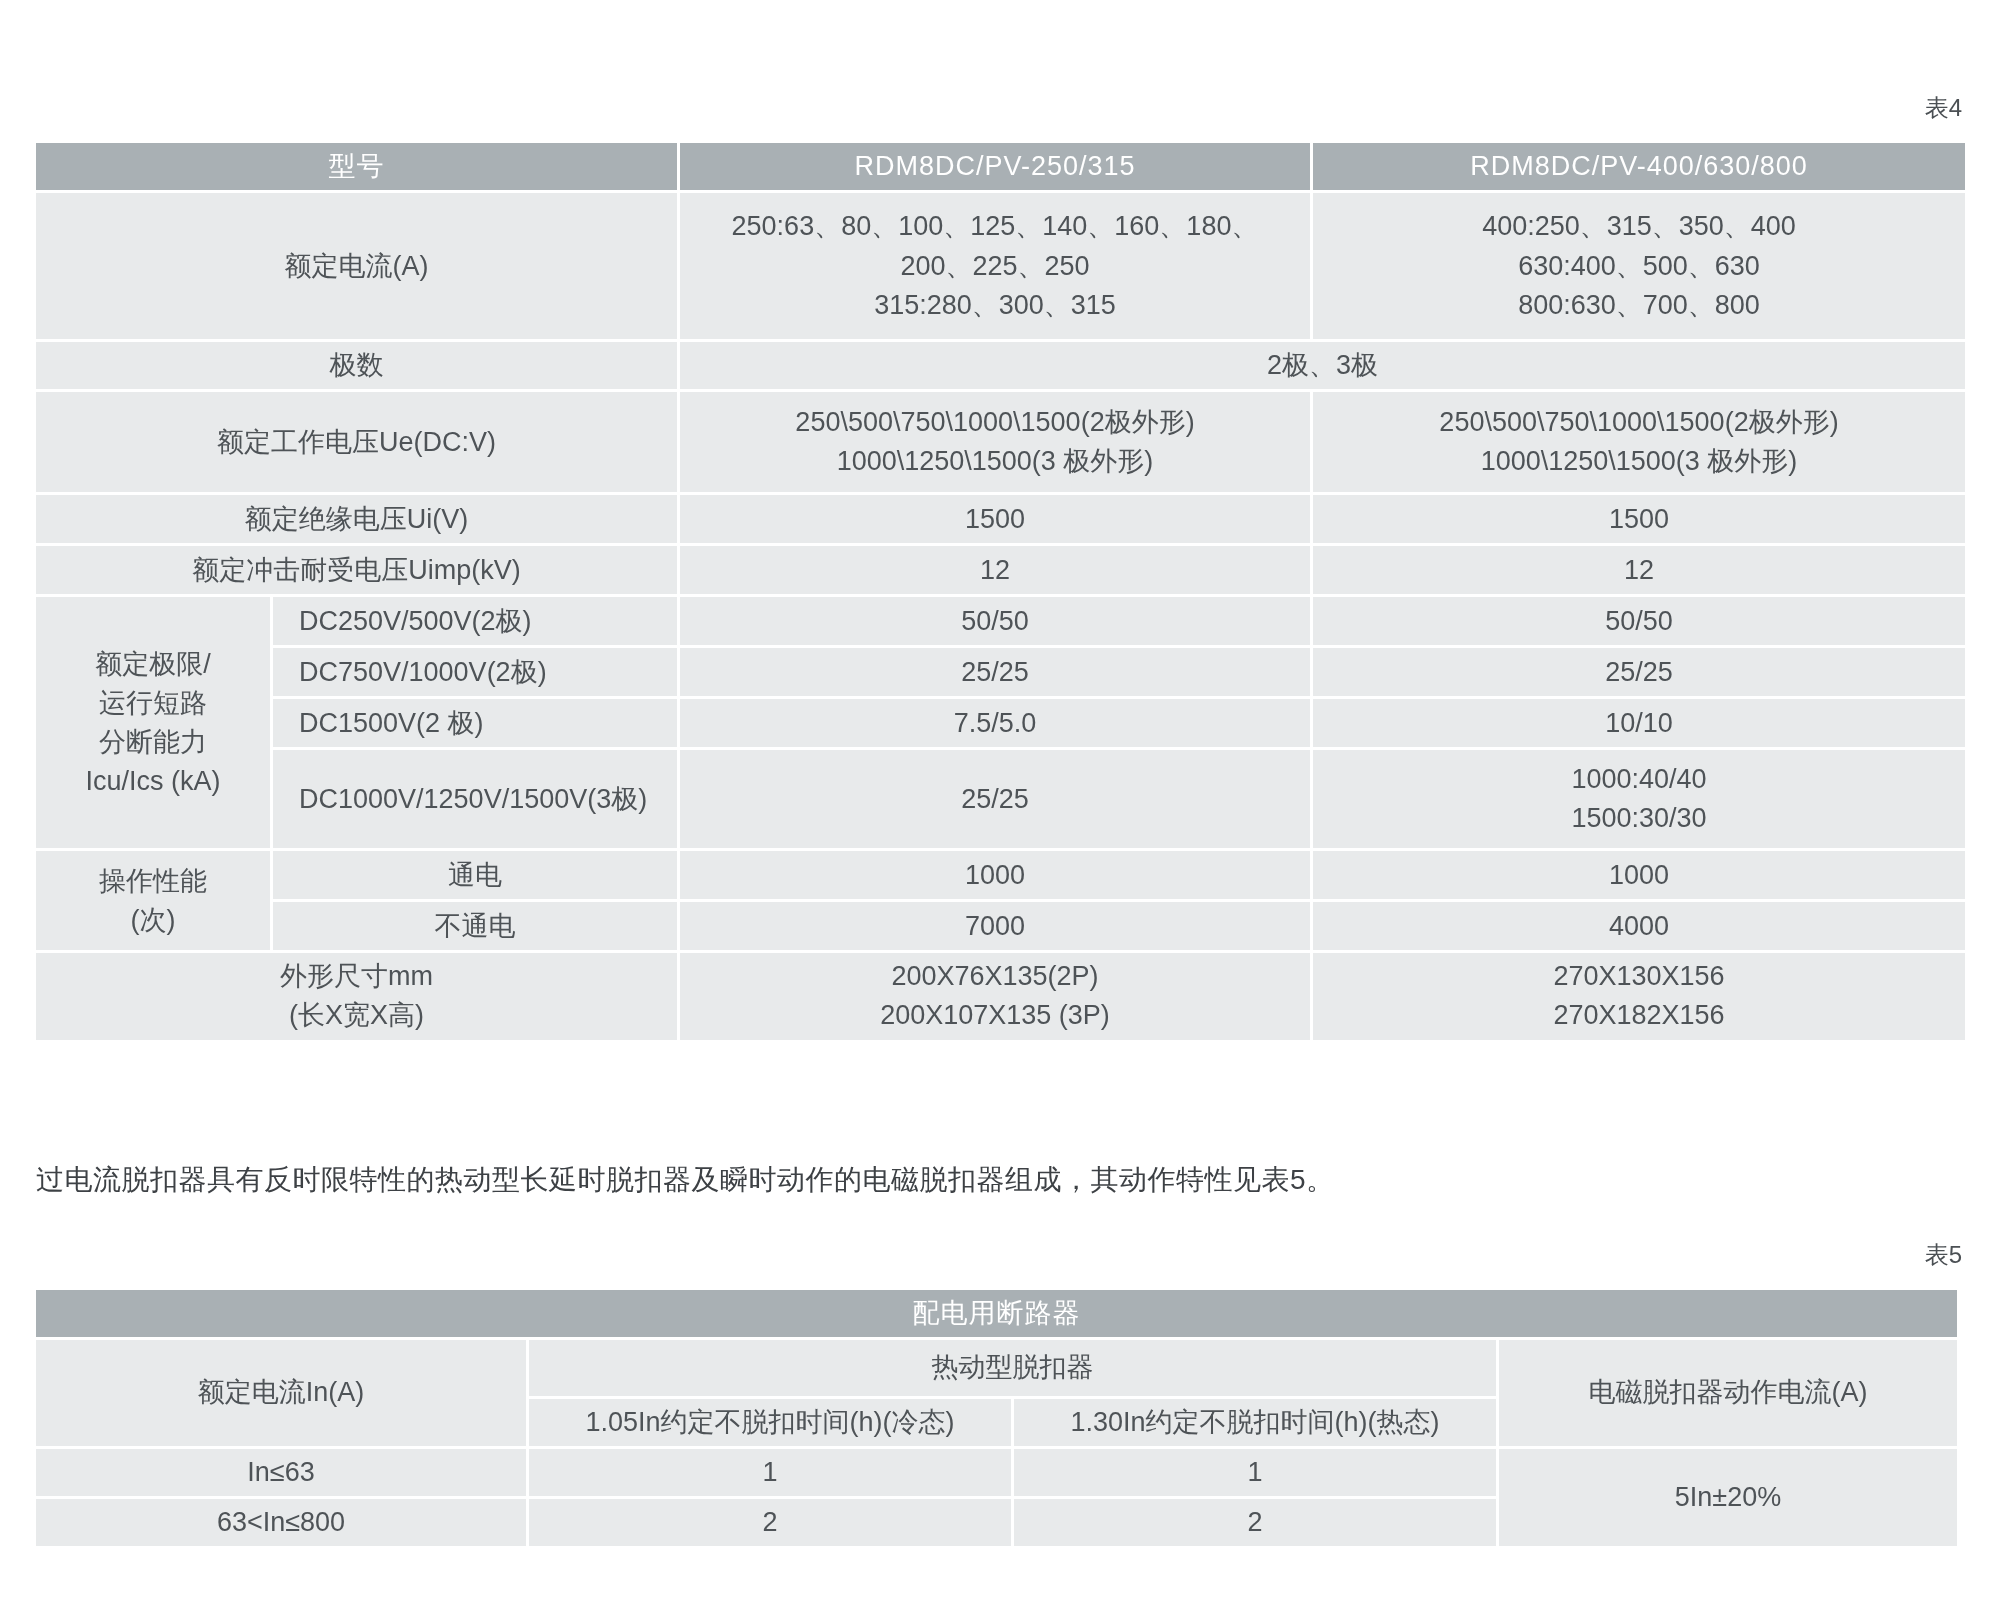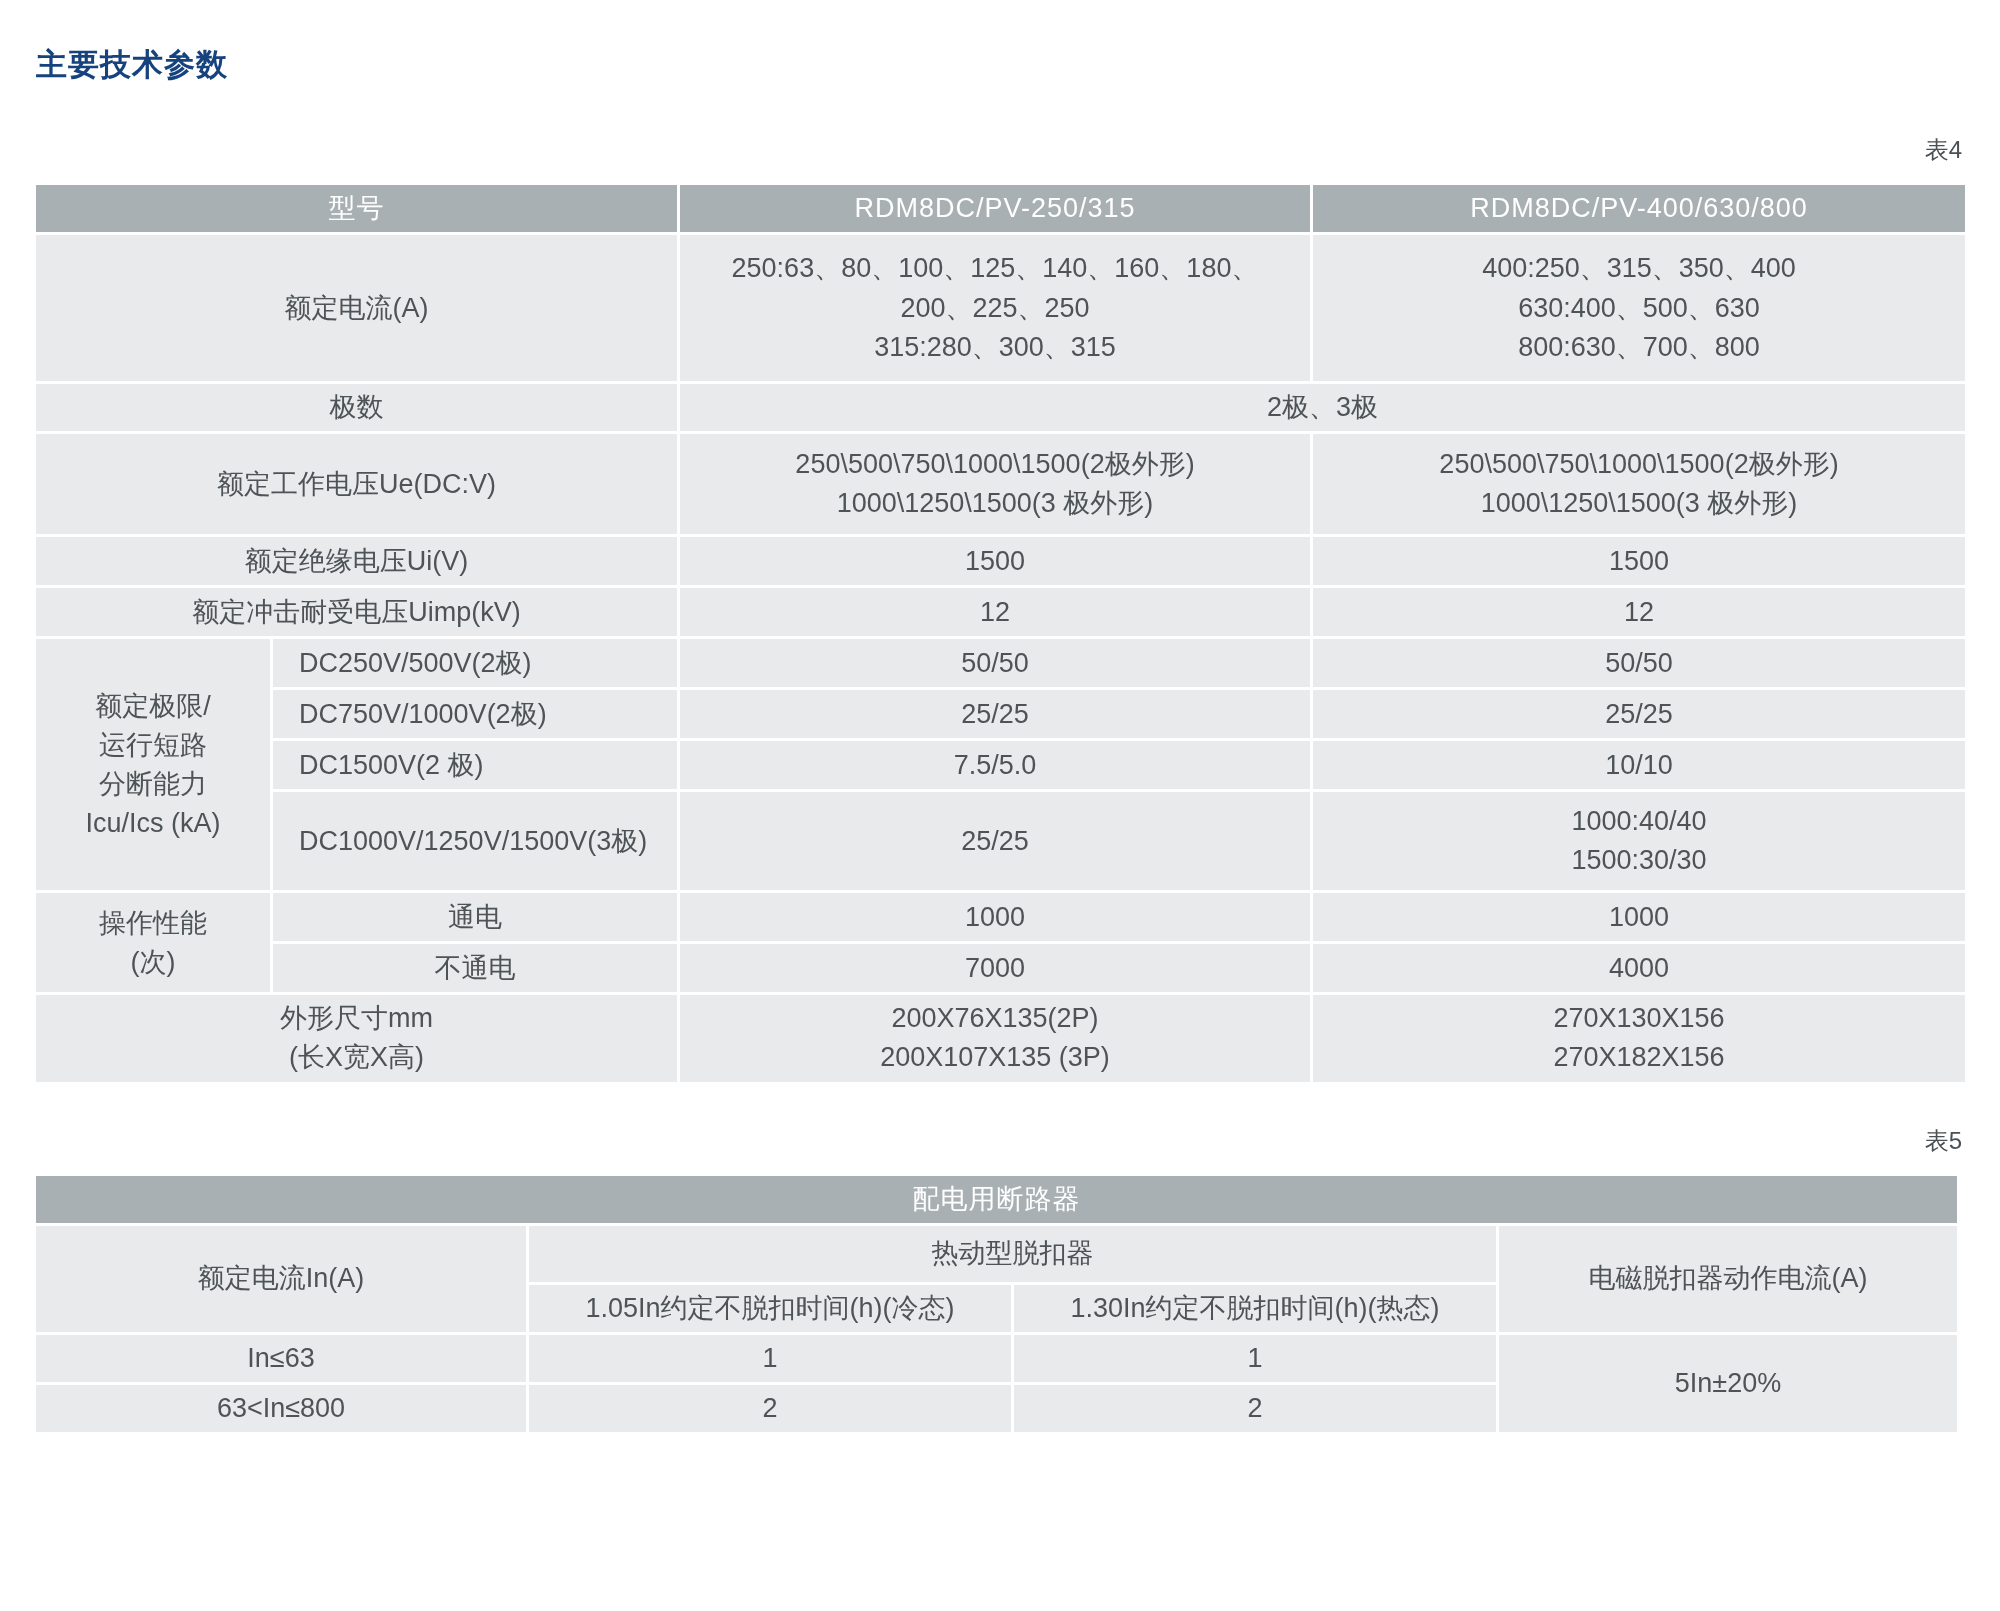--- a/index.html
+++ b/index.html
@@ -77,21 +77,20 @@
     font-size: 28px;
     color: #3d4145;
     letter-spacing: 0.5px;
   }
 </style>
 </head>
 <body>
 
 <div class="page">
 
-  <div class="page-title">主要技术参数</div>
 
   <div class="table-tag tag4">表4</div>
 
   <table>
     <colgroup>
       <col style="width:234px">
         <col style="width:404px">
         <col style="width:630px">
         <col style="width:652px">
     </colgroup>
@@ -172,20 +171,21 @@
       <td colspan="2">外形尺寸mm
 (长X宽X高)</td>
       <td>200X76X135(2P)
 200X107X135 (3P)</td>
       <td>270X130X156
 270X182X156</td>
     </tr>
   </tbody>
     </table>
 
+  <div class="paragraph">过电流脱扣器具有反时限特性的热动型长延时脱扣器及瞬时动作的电磁脱扣器组成，其动作特性见表5。</div>
 
   <div class="table-tag tag5">表5</div>
 
   <table>
     <colgroup>
       <col style="width:490px">
         <col style="width:482px">
         <col style="width:482px">
         <col style="width:458px">
     </colgroup>

